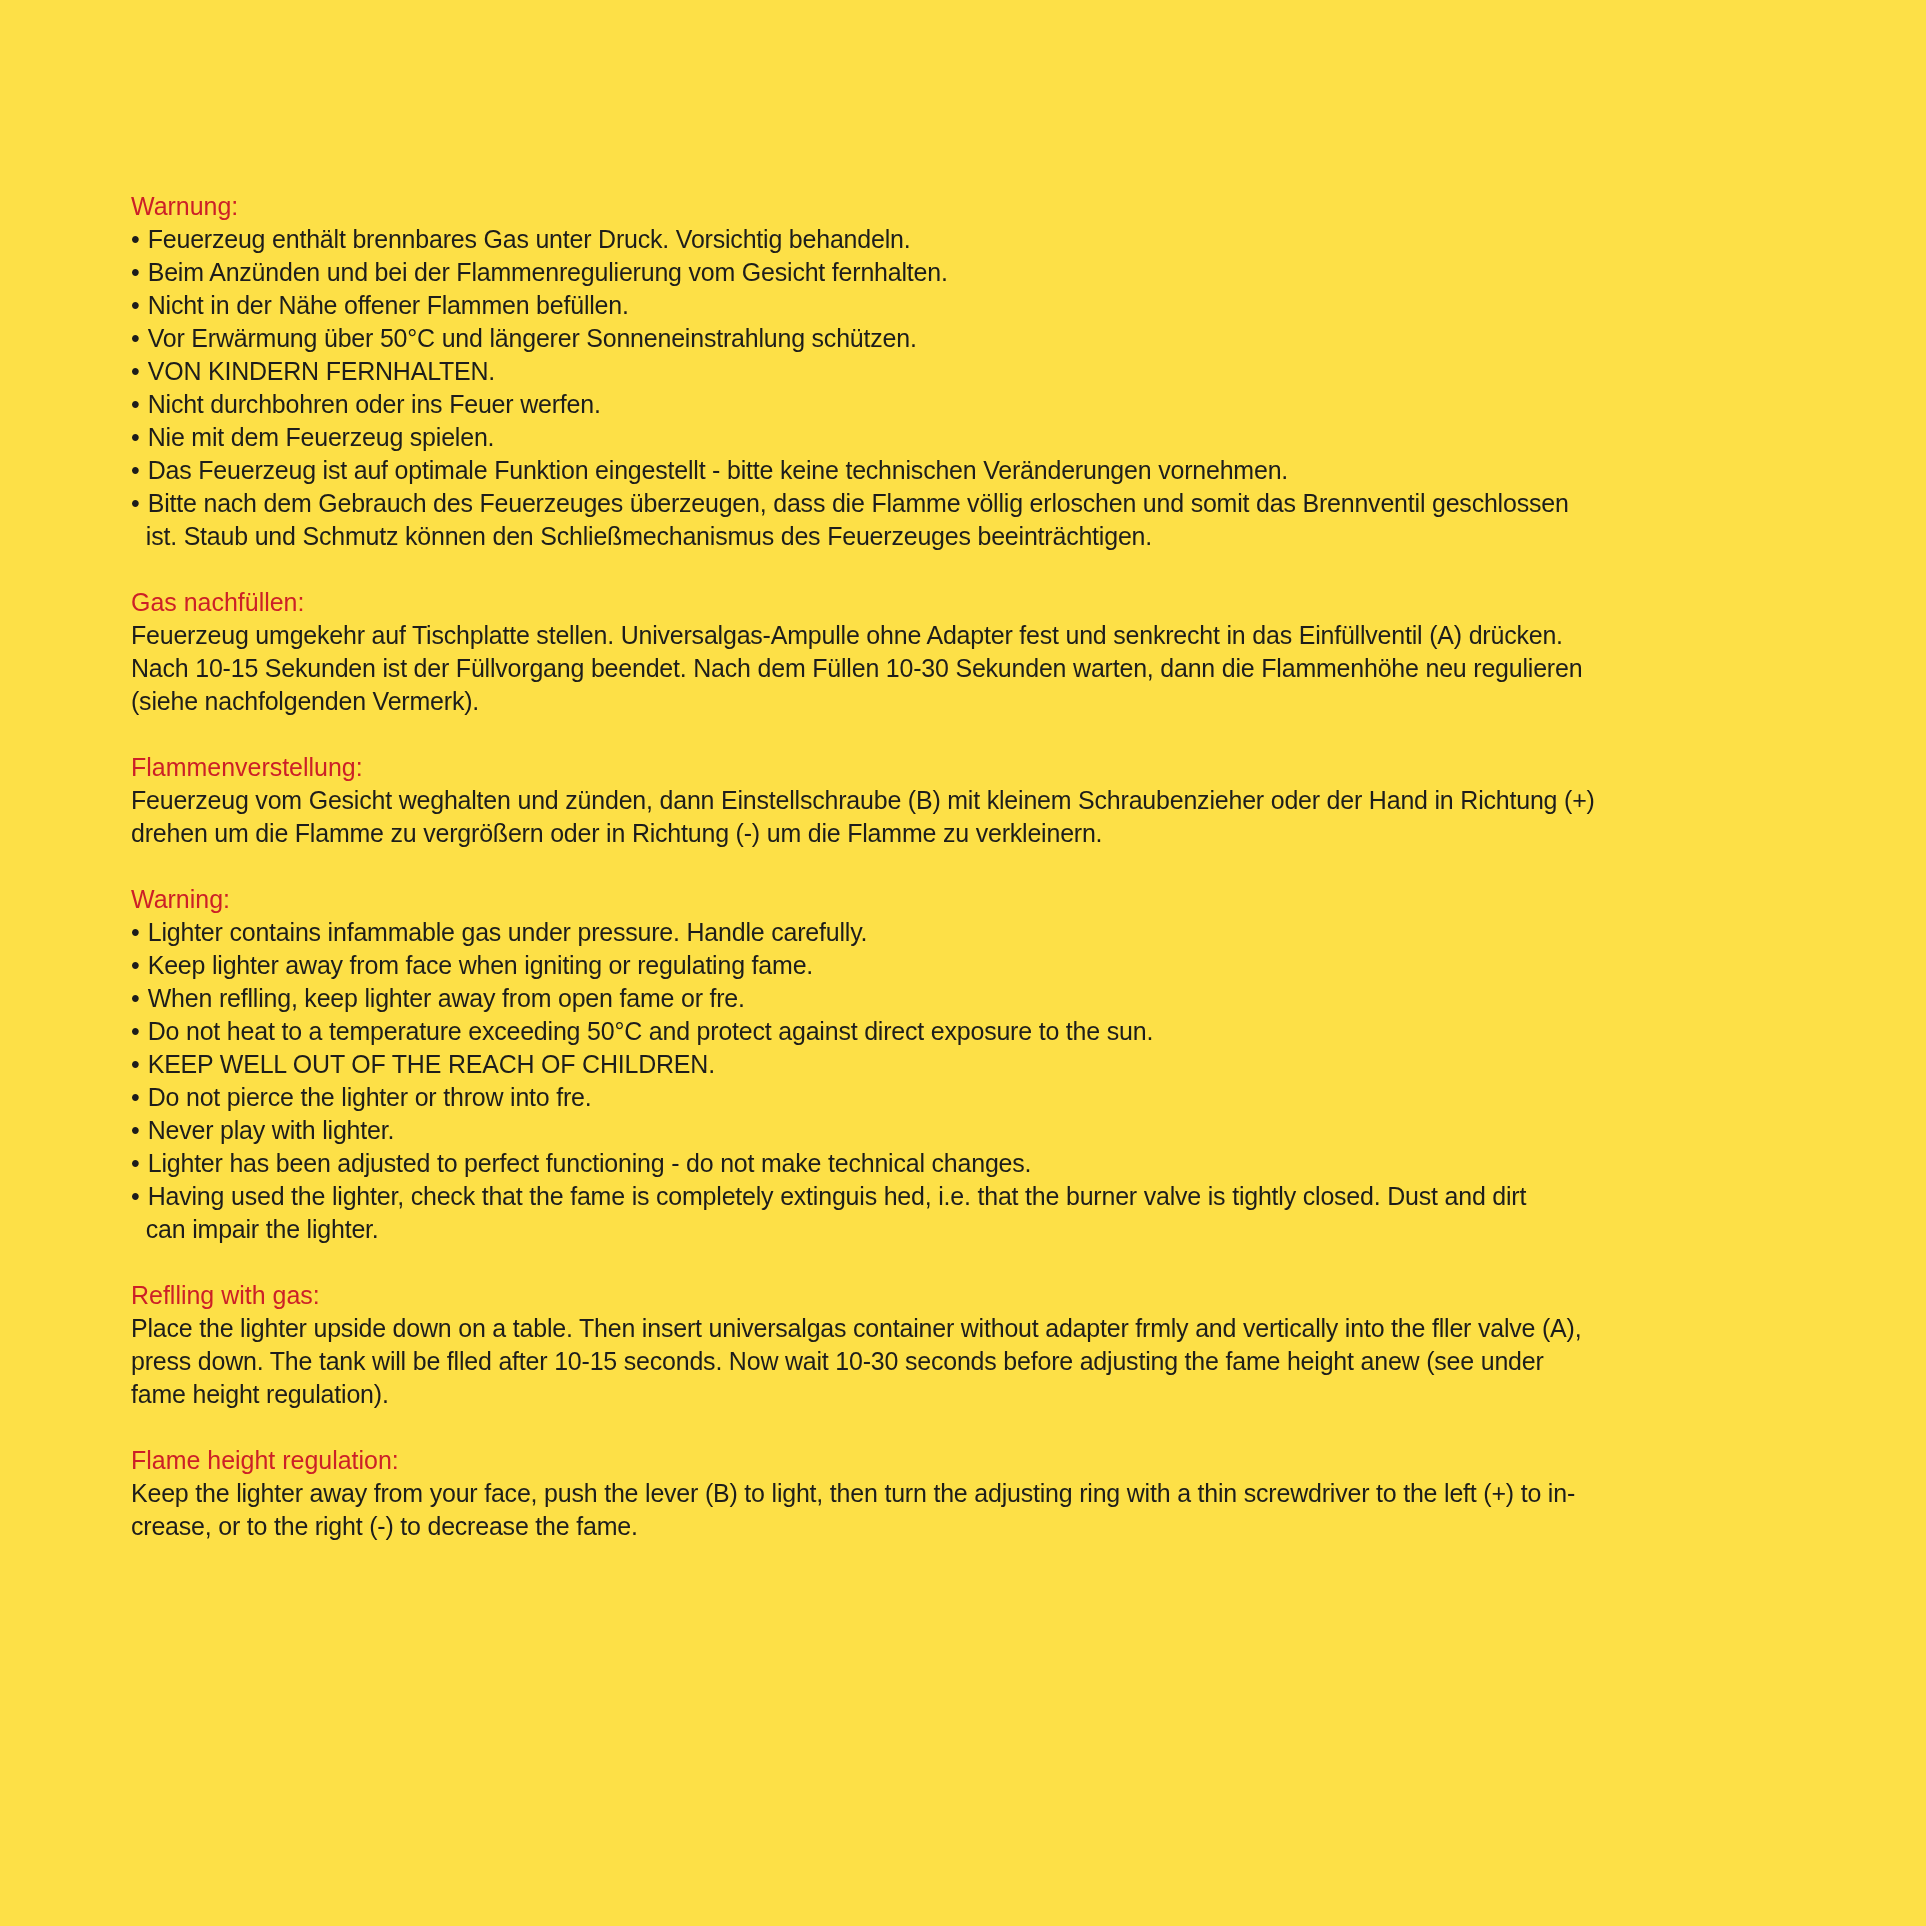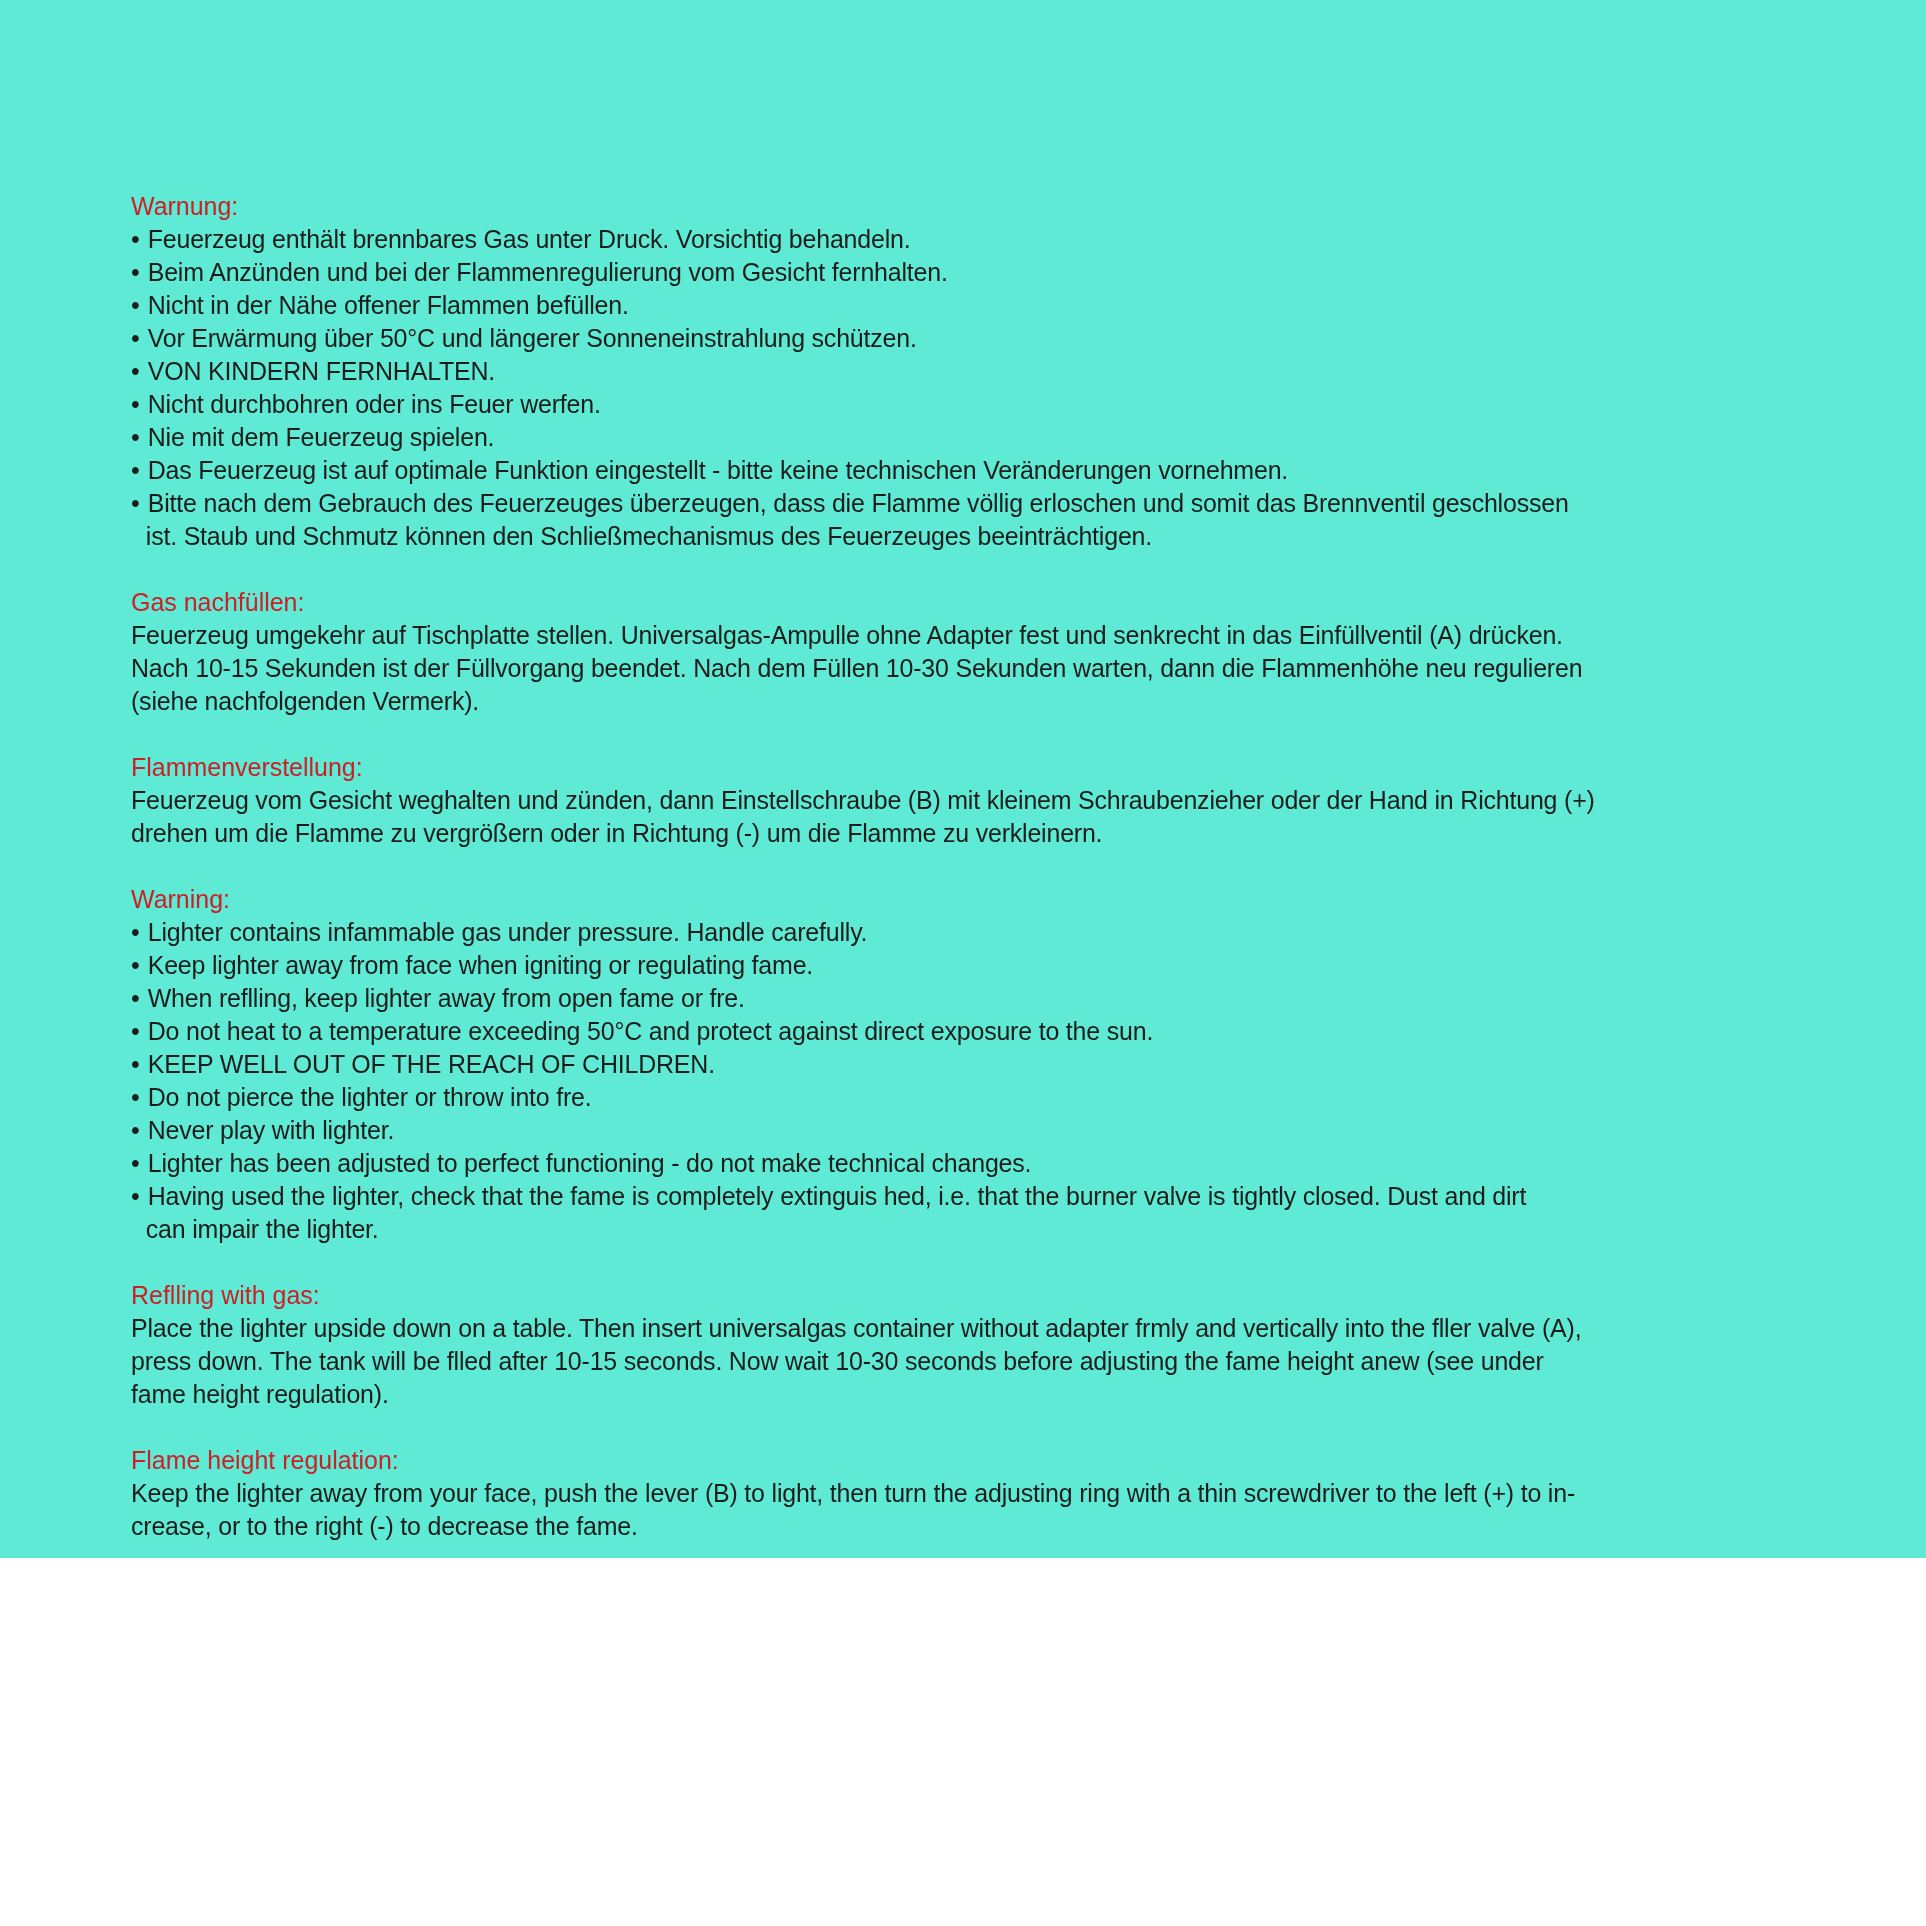--- a/index.html
+++ b/index.html
@@ -3,22 +3,22 @@
 <meta charset="utf-8">
 <style>
   html, body {
     margin: 0;
     padding: 0;
     background: #ffffff;
   }
   .page {
     position: relative;
     width: 1926px;
-    height: 1558px;
-    background: #5eead4;
+    height: 1926px;
+    background: #fde047;
     overflow: hidden;
     font-family: "Liberation Sans", "DejaVu Sans", sans-serif;
   }
   .content {
     position: absolute;
     top: 190px;
     left: 131px;
     width: 1772px;
     transform: scaleX(0.96);
     transform-origin: 0 0;

